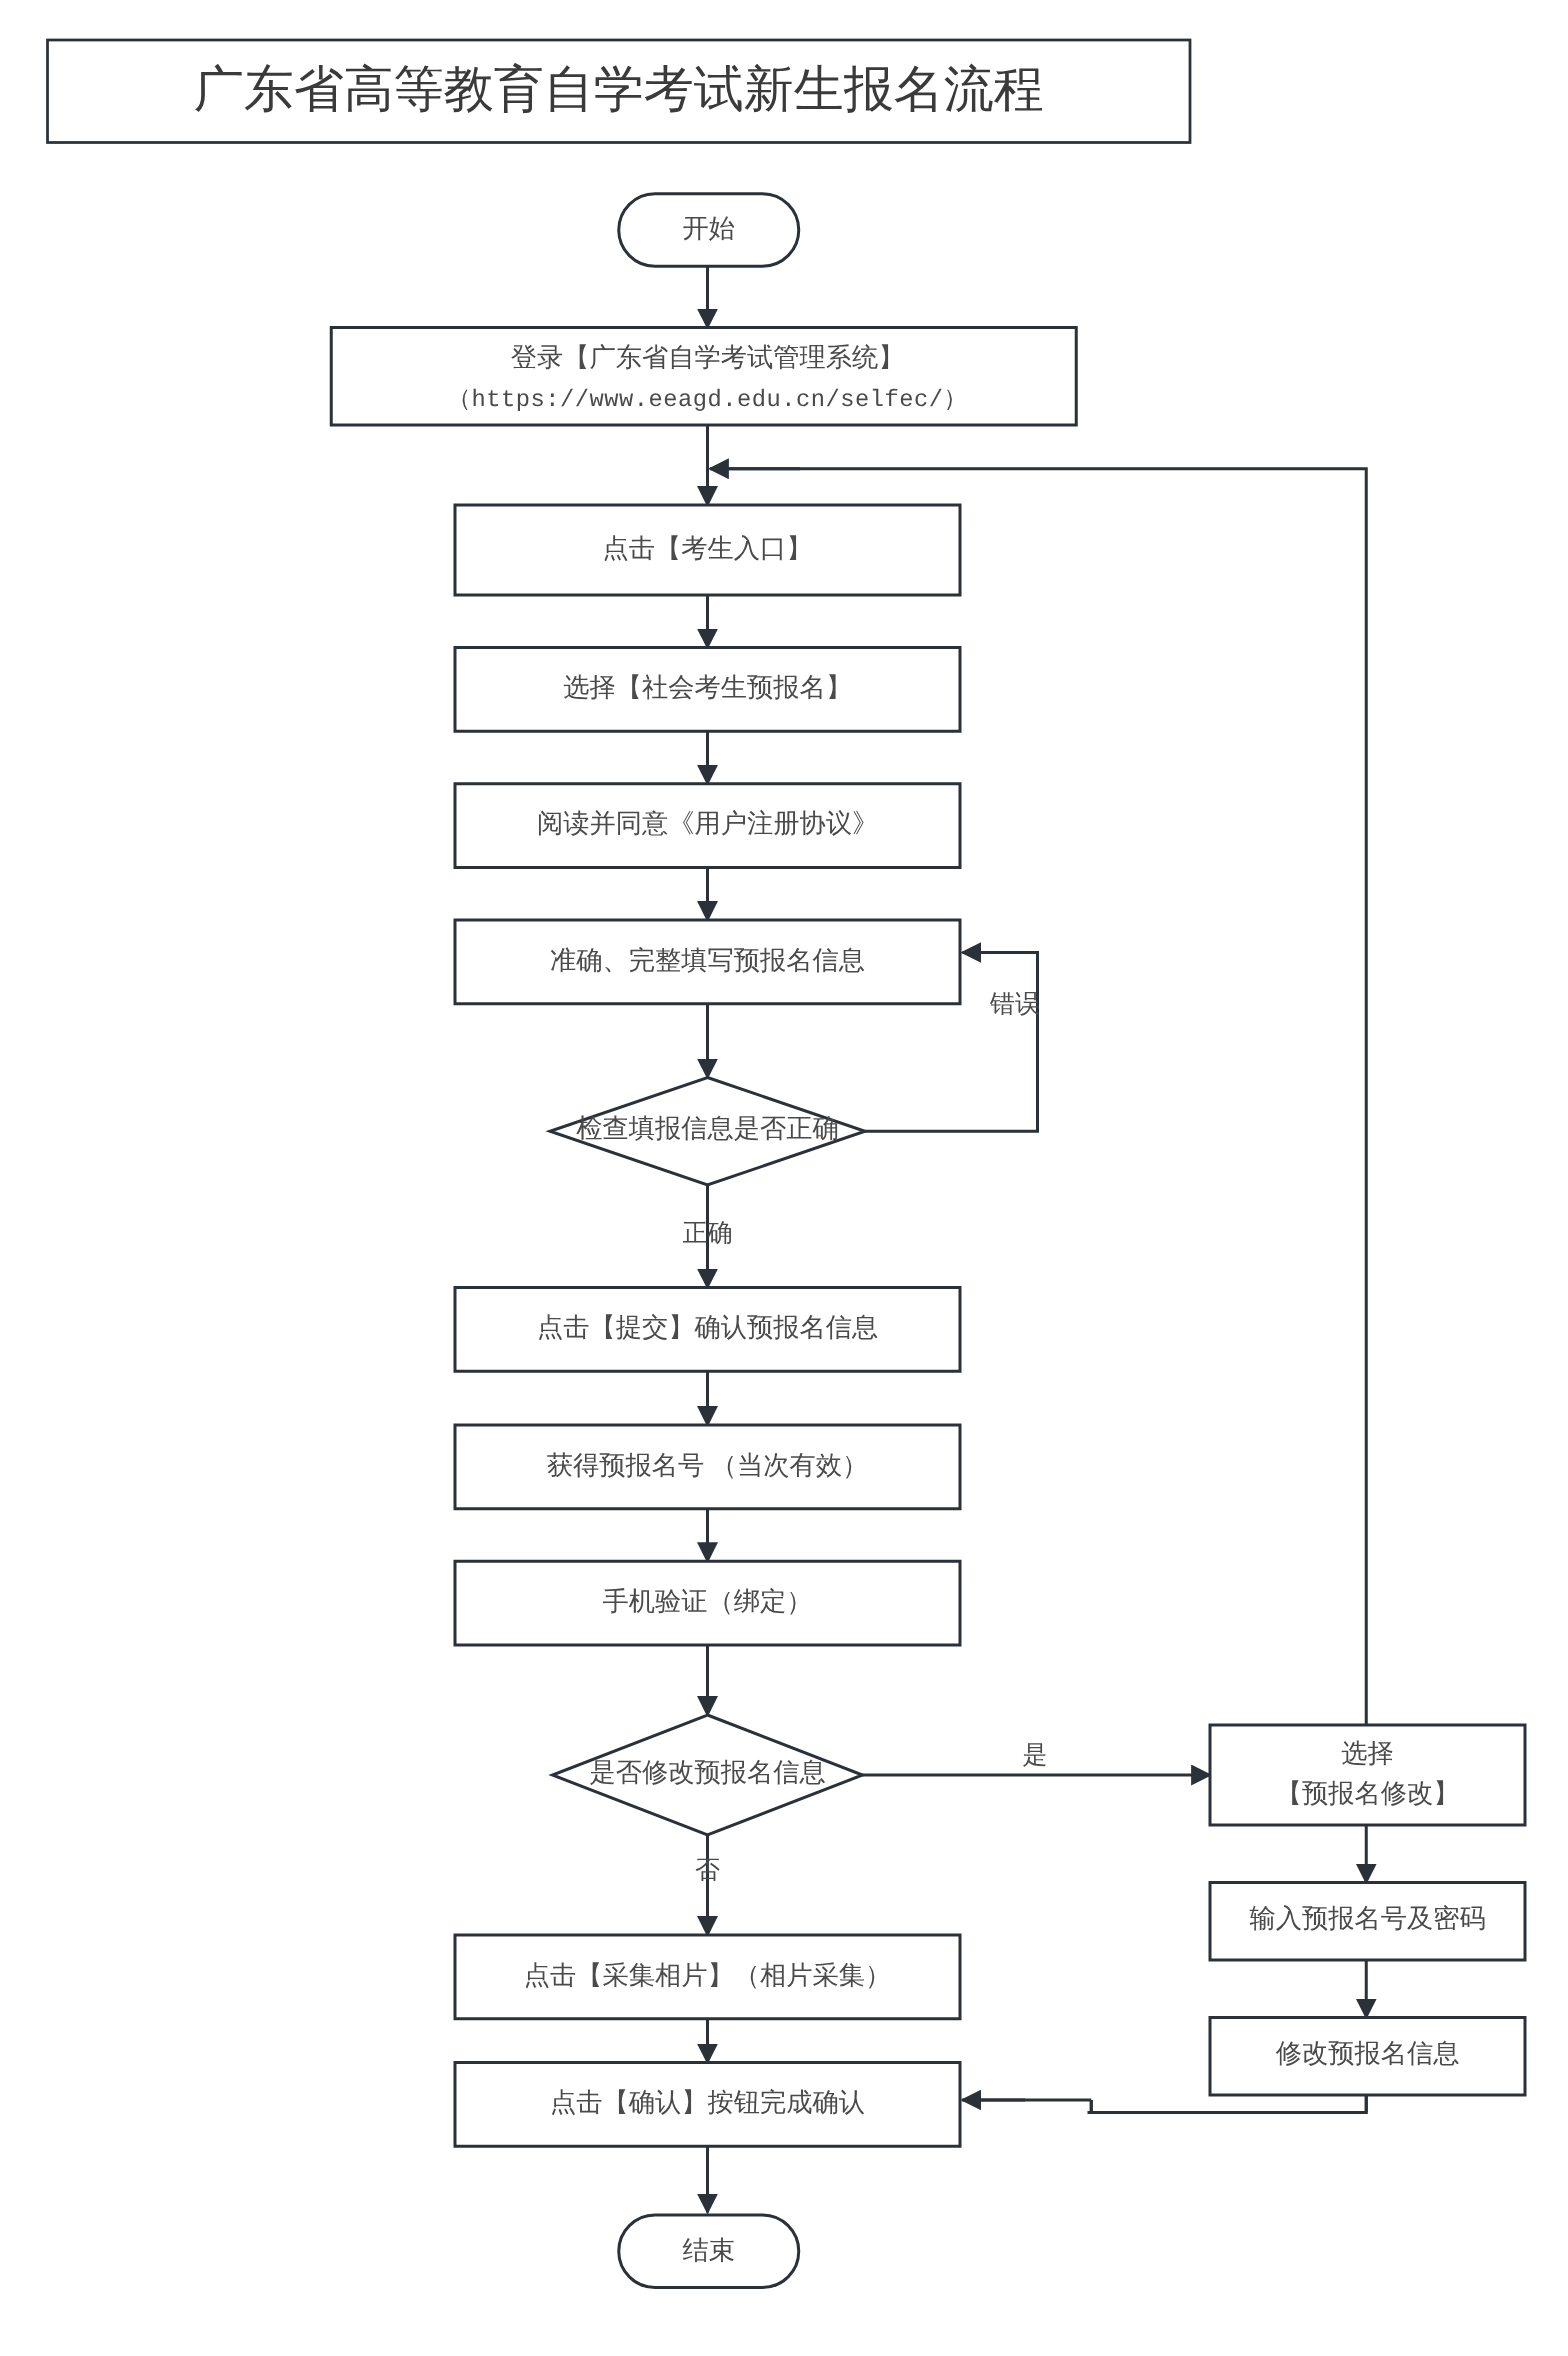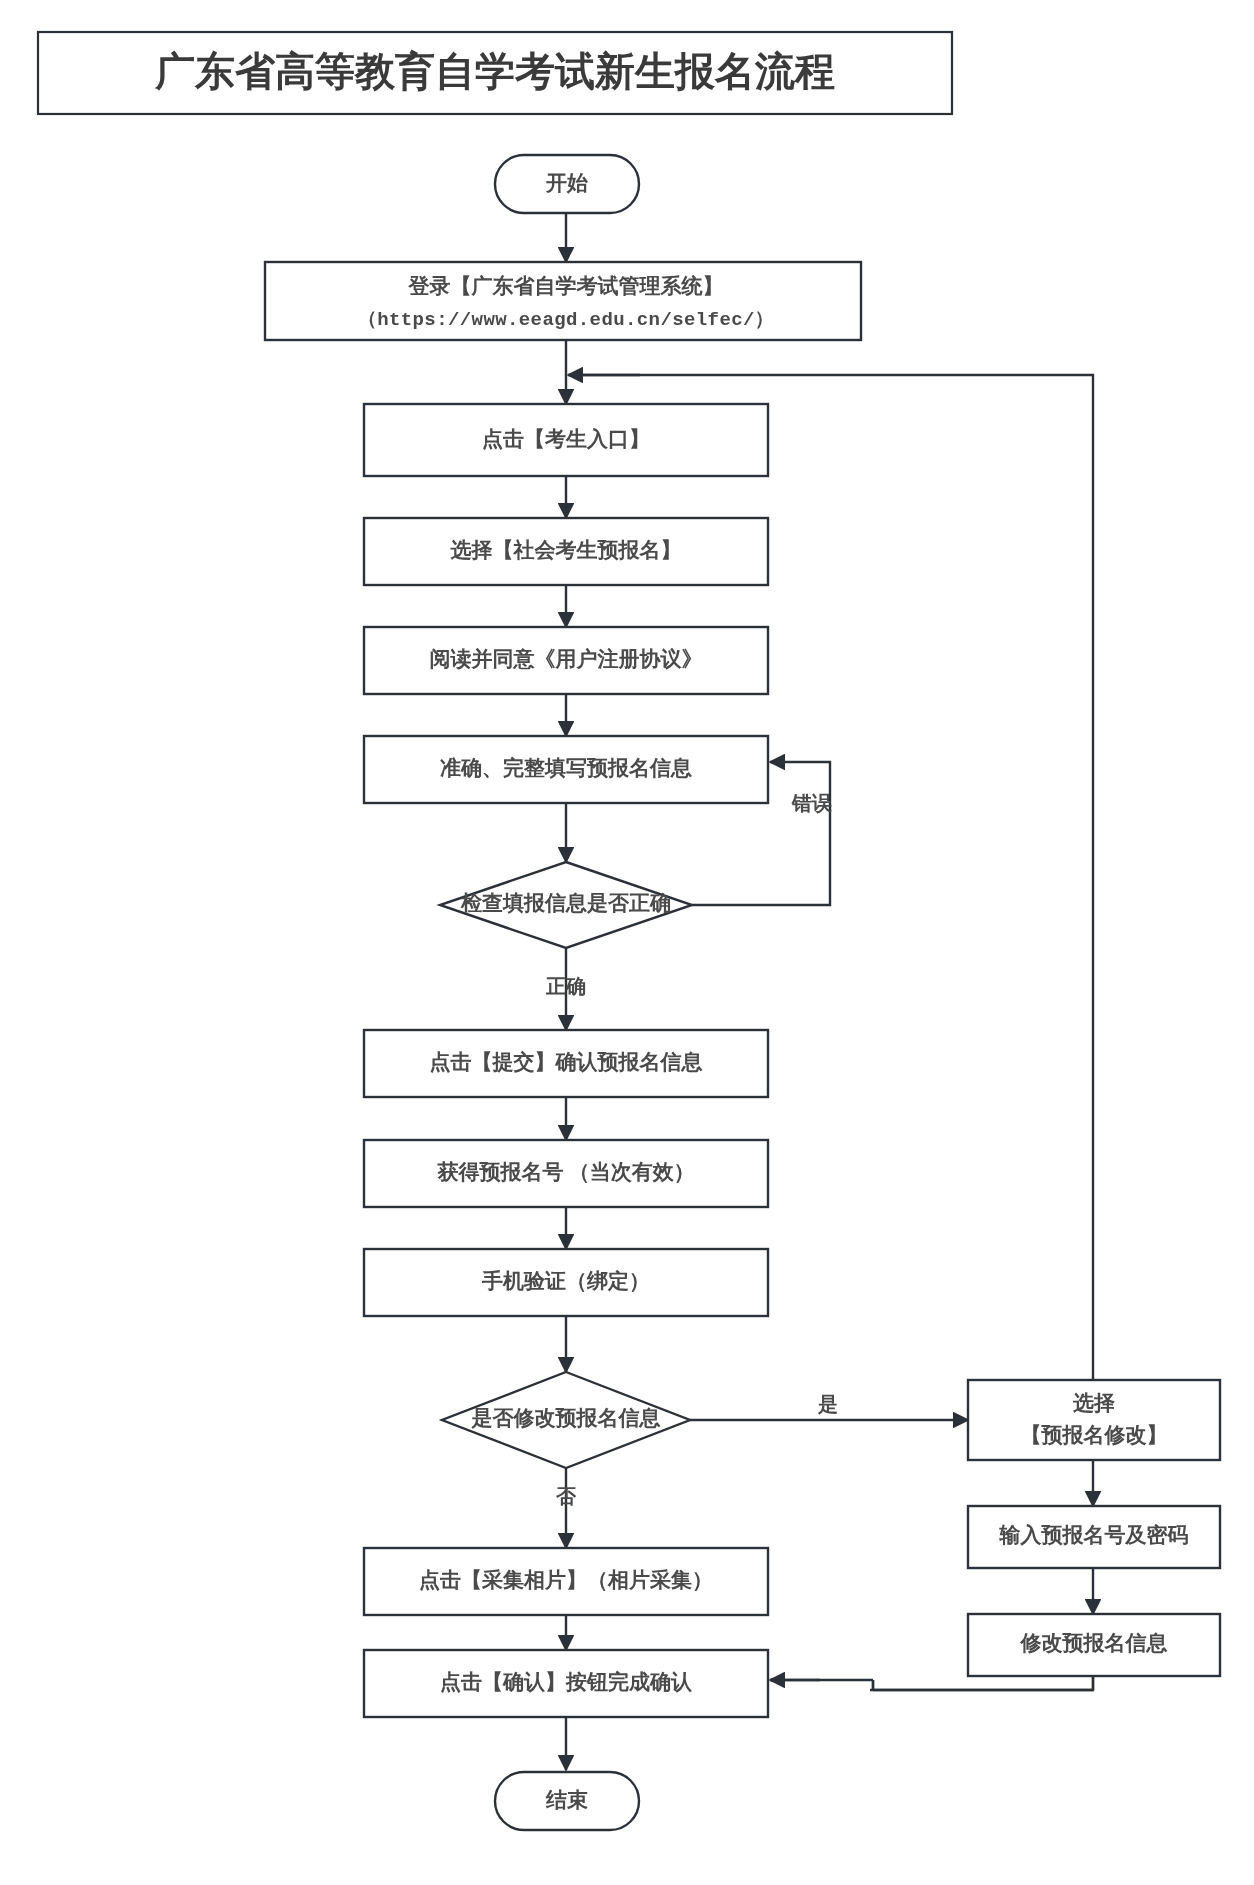--- a/index.html
+++ b/index.html
@@ -13,21 +13,20 @@
     font-family: "Liberation Serif", "DejaVu Serif", serif;
     position: relative;
     overflow: hidden;
   }
   #chart-root {
     position: absolute;
     left: 0;
     top: 0;
     width: 1254px;
     height: 1864px;
-    font-weight: bold;
   }
   svg.flow {
     display: block;
     width: 1254px;
     height: 1885px;
   }
   .shape-rect, .shape-diamond, .shape-stadium, .title-frame {
     fill: #ffffff;
     stroke: #2a3138;
     stroke-width: 2.4;

